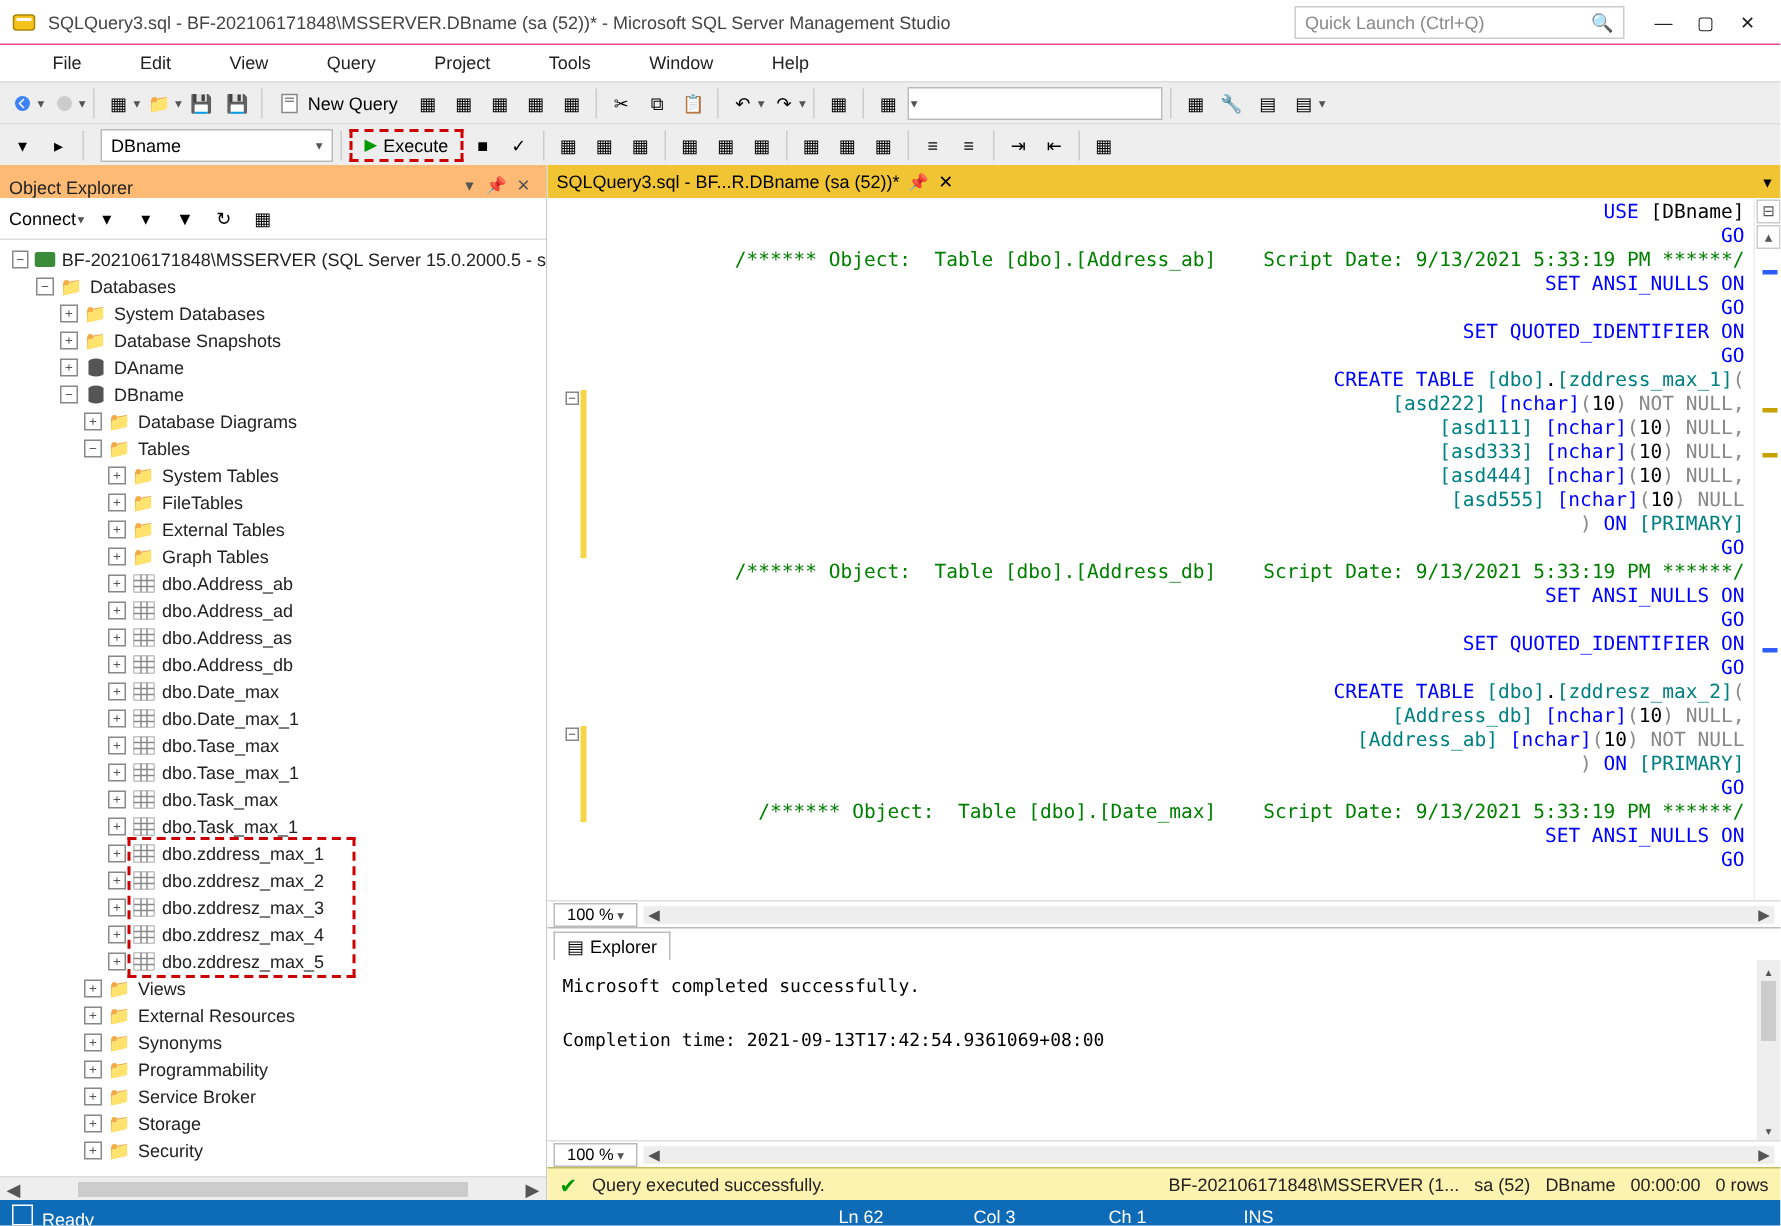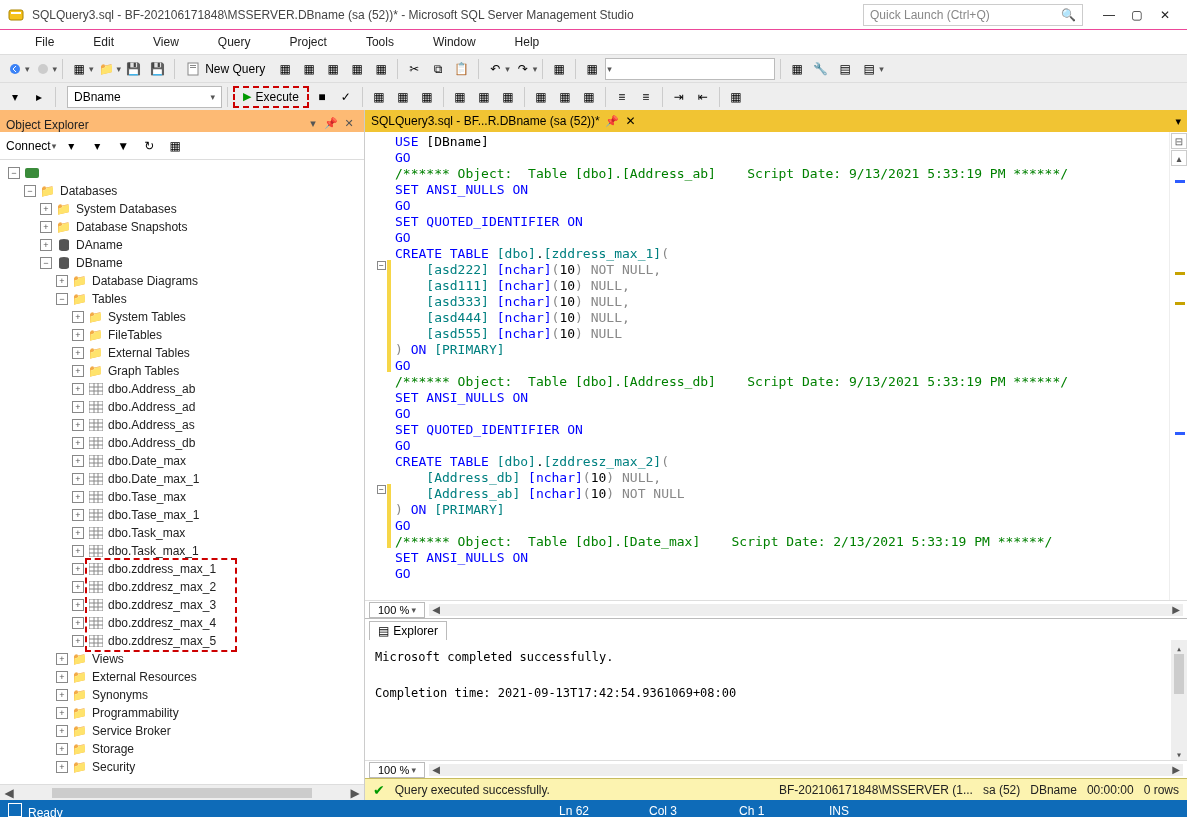--- a/index.html
+++ b/index.html
@@ -63,21 +63,21 @@
 
 .editor-wrap { flex:1; display:flex; }
 .editor { flex:1; background:#fff; font-family: Consolas, monospace; font-size: 13px; line-height: 16px; padding: 2px 6px 2px 30px; position:relative; overflow:hidden; }
 .gutter { position:absolute; left:0; top:0; width:26px; bottom:0; background:#fff; }
 .fold { position:absolute; left:12px; width:9px; height:9px; border:1px solid #888; font-size:8px; line-height:7px; text-align:center; color:#555; background:#fff; }
 .chg { position:absolute; left:22px; width:4px; background:#f6d648; }
 .kw-blue { color:#0000ff; }
 .kw-teal { color:#008080; }
 .kw-green { color:#008000; }
 .kw-gray { color:#888; }
-.line { white-space: pre; }
+.line { white-space: pre; text-align: right; }
 
 .editor-right-gutter { width:18px; background:#fff; border-left:1px solid #eee; position:relative; }
 .erg-btn { width:16px; height:16px; border:1px solid #ccc; background:#fff; margin:1px; display:flex; align-items:center; justify-content:center; font-size:10px; color:#555; }
 .blue-mark { position:absolute; right:2px; width:10px; height:3px; background:#2d5cff; }
 .gold-mark { position:absolute; right:2px; width:10px; height:3px; background:#c6a200; }
 
 .zoom-row { height: 18px; background:#fff; display:flex; align-items:center; padding: 0 4px; gap:4px; border-top:1px solid #ddd; }
 .zoom-combo { width:56px; height:16px; border:1px solid #bbb; display:flex; align-items:center; justify-content:space-between; padding: 0 8px; font-size:11px; }
 .hscroll { flex:1; height:12px; background:#eee; display:flex; align-items:center; }
 .hscroll .ar { width:14px; text-align:center; color:#555; font-size:10px; }
@@ -251,20 +251,21 @@
       <div class="tb-btn">▦</div>
     </div>
     <div class="oe-tree">
       <div class="tree-row">
           <span class="exp">−</span>
           <span class="ico">
             <svg width="14" height="14">
               <rect width="14" height="10" y="2" fill="#3a8b3a" rx="2"></rect>
             </svg>
           </span>
+          <span class="lbl">BF-202106171848\MSSERVER (SQL Server 15.0.2000.5 - s</span>
         </div>
       <div class="tree-row ind1">
           <span class="exp">−</span>
           <span class="ico">📁</span>
           <span class="lbl">Databases</span>
         </div>
       <div class="tree-row ind2">
           <span class="exp">+</span>
           <span class="ico">📁</span>
           <span class="lbl">System Databases</span>
@@ -606,21 +607,21 @@
           <div class="line"><span class="kw-blue">SET ANSI_NULLS ON</span></div>
           <div class="line"><span class="kw-blue">GO</span></div>
           <div class="line"><span class="kw-blue">SET QUOTED_IDENTIFIER ON</span></div>
           <div class="line"><span class="kw-blue">GO</span></div>
           <div class="line"><span class=""></span></div>
           <div class="line"><span class="kw-blue">CREATE TABLE </span><span class="kw-teal">[dbo]</span><span class="">.</span><span class="kw-teal">[zddresz_max_2]</span><span class="kw-gray">(</span></div>
           <div class="line"><span class="kw-teal">    [Address_db] </span><span class="kw-blue">[nchar]</span><span class="kw-gray">(</span><span class="">10</span><span class="kw-gray">) </span><span class="kw-gray">NULL</span><span class="kw-gray">,</span></div>
           <div class="line"><span class="kw-teal">    [Address_ab] </span><span class="kw-blue">[nchar]</span><span class="kw-gray">(</span><span class="">10</span><span class="kw-gray">) </span><span class="kw-gray">NOT NULL</span></div>
           <div class="line"><span class="kw-gray">) </span><span class="kw-blue">ON </span><span class="kw-teal">[PRIMARY]</span></div>
           <div class="line"><span class="kw-blue">GO</span></div>
-          <div class="line"><span class="kw-green">/****** Object:  Table [dbo].[Date_max]    Script Date: 2/13/2021 5:33:19 PM ******/</span></div>
+          <div class="line"><span class="kw-green">/****** Object:  Table [dbo].[Date_max]    Script Date: 9/13/2021 5:33:19 PM ******/</span></div>
           <div class="line"><span class="kw-blue">SET ANSI_NULLS ON</span></div>
           <div class="line"><span class="kw-blue">GO</span></div>
         </div>
       <div class="editor-right-gutter">
         <div class="erg-btn">⊟</div>
         <div class="erg-btn">▴</div>
         <div class="blue-mark" style="top:48px"></div>
         <div class="gold-mark" style="top:140px"></div>
         <div class="gold-mark" style="top:170px"></div>
         <div class="blue-mark" style="top:300px"></div>

